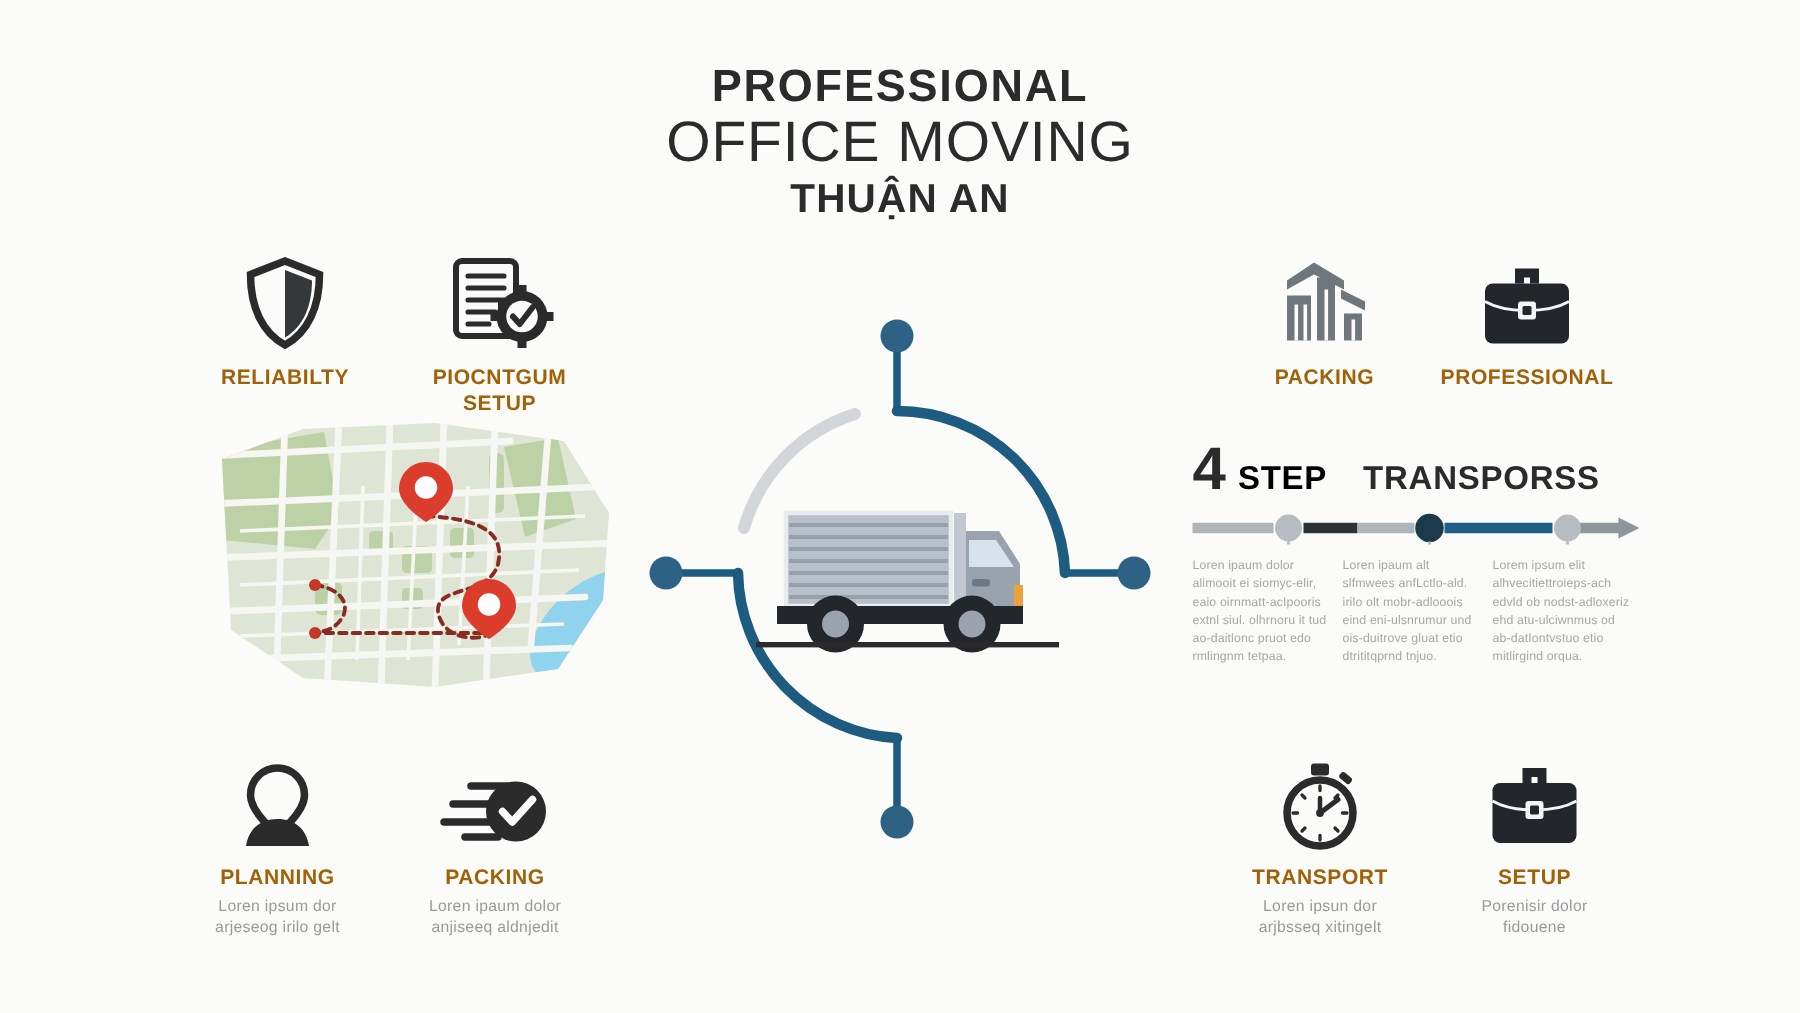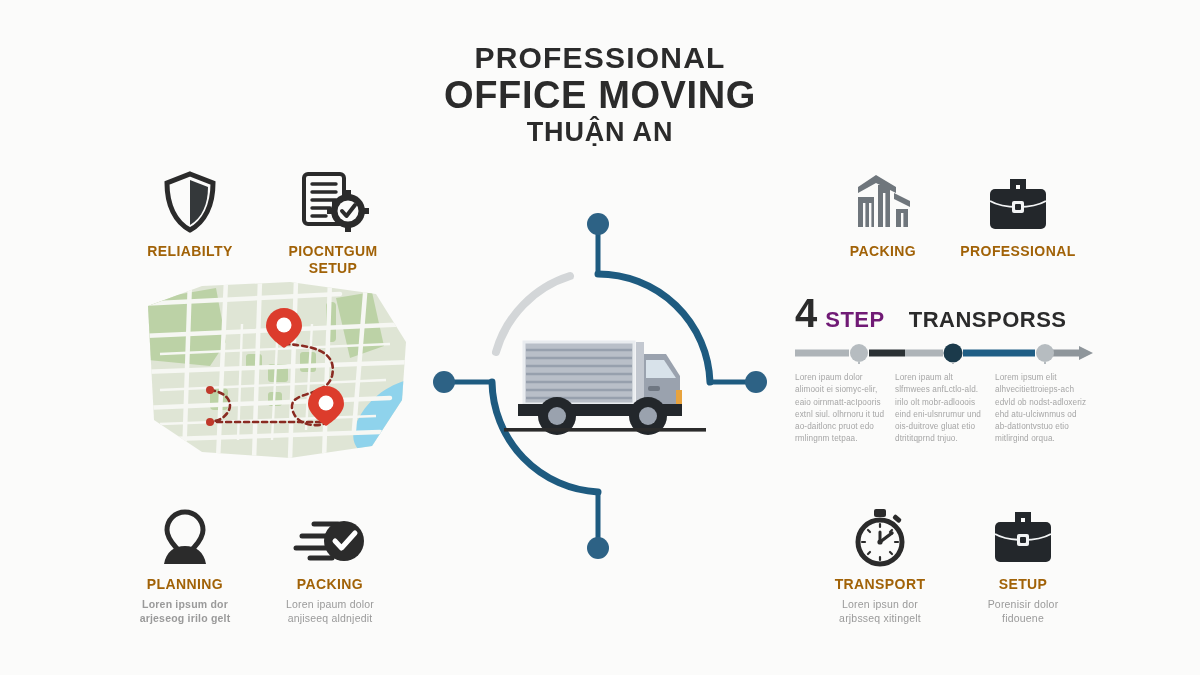--- a/index.html
+++ b/index.html
@@ -11,21 +11,21 @@
     position:relative;
   }
   .stage{position:absolute;inset:0;}
 
   
   .title-block{
     position:absolute;left:0;top:42px;width:1200px;
     text-align:center;color:#2b2b2b;
   }
   .title-l1{font-size:30px;font-weight:bold;letter-spacing:1.2px;line-height:1.08;}
-  .title-l2{font-size:38px;font-weight:bold;letter-spacing:0.6px;line-height:1.12;}
+  .title-l2{font-size:38px;font-weight:normal;letter-spacing:0.6px;line-height:1.12;}
   .title-l3{font-size:27px;font-weight:bold;letter-spacing:0.8px;line-height:1.15;}
 
   
   .feature{position:absolute;text-align:center;width:150px;}
   .feature .glyph{height:68px;display:flex;align-items:flex-end;justify-content:center;}
   .feature .flabel{
     margin-top:10px;font-size:14px;font-weight:bold;color:#a16207;letter-spacing:.4px;
     line-height:1.2;
   }
   .feature .fsub{
@@ -35,21 +35,21 @@
   
   .map-wrap{position:absolute;left:140px;top:280px;width:272px;height:180px;}
 
   
   .hero{position:absolute;left:430px;top:200px;width:350px;height:370px;}
 
   
   .timeline{position:absolute;left:795px;top:296px;width:300px;}
   .tl-head{display:flex;align-items:baseline;white-space:nowrap;}
   .tl-num{font-size:40px;font-weight:bold;color:#2b2b2b;line-height:.85;letter-spacing:-1px;}
-  .tl-w1{font-size:22px;font-weight:bold;color:#701a75;margin-left:9px;letter-spacing:.5px;}
+  .tl-w1{font-size:22px;font-weight:bold;color:#000000;margin-left:9px;letter-spacing:.5px;}
   .tl-w2{font-size:22px;font-weight:bold;color:#2b2b2b;margin-left:24px;letter-spacing:.5px;}
   .tl-bar{position:relative;height:22px;margin-top:9px;}
   .tl-cols{display:flex;margin-top:8px;}
   .tl-col{width:93px;margin-right:7px;font-size:8.2px;line-height:1.5;color:#a6a6a6;letter-spacing:.1px;}
   .tl-col:last-child{margin-right:0;}
 
   svg{display:block;overflow:visible;}
 </style>
 </head>
 <body>
@@ -162,21 +162,21 @@
   </div>
 
   <div class="feature" style="left:110px;top:498px;">
     <div class="glyph">
       <svg width="58" height="56" viewBox="0 0 58 56">
         <path d="M29 2 C39 2 47 10 47 20 C47 32 29 46 29 46 C29 46 11 32 11 20 C11 10 19 2 29 2 Z" fill="none" stroke="#2b2b2b" stroke-width="5"></path>
         <path d="M8 54 C10 42 18 36 29 36 C40 36 48 42 50 54 Z" fill="#2b2b2b"></path>
       </svg>
     </div>
     <div class="flabel">PLANNING</div>
-    <div class="fsub" style="white-space:pre-line;font-weight:bold;">Loren ipsum dor
+    <div class="fsub" style="white-space:pre-line;">Loren ipsum dor
 arjeseog irilo gelt</div>
   </div>
 
   <div class="feature" style="left:255px;top:498px;">
     <div class="glyph">
       <svg width="72" height="52" viewBox="0 0 72 52">
         <g stroke="#2b2b2b" stroke-width="5" stroke-linecap="round">
           <line x1="20" y1="10" x2="44" y2="10"></line>
           <line x1="8" y1="22" x2="40" y2="22"></line>
           <line x1="2" y1="34" x2="36" y2="34"></line>

